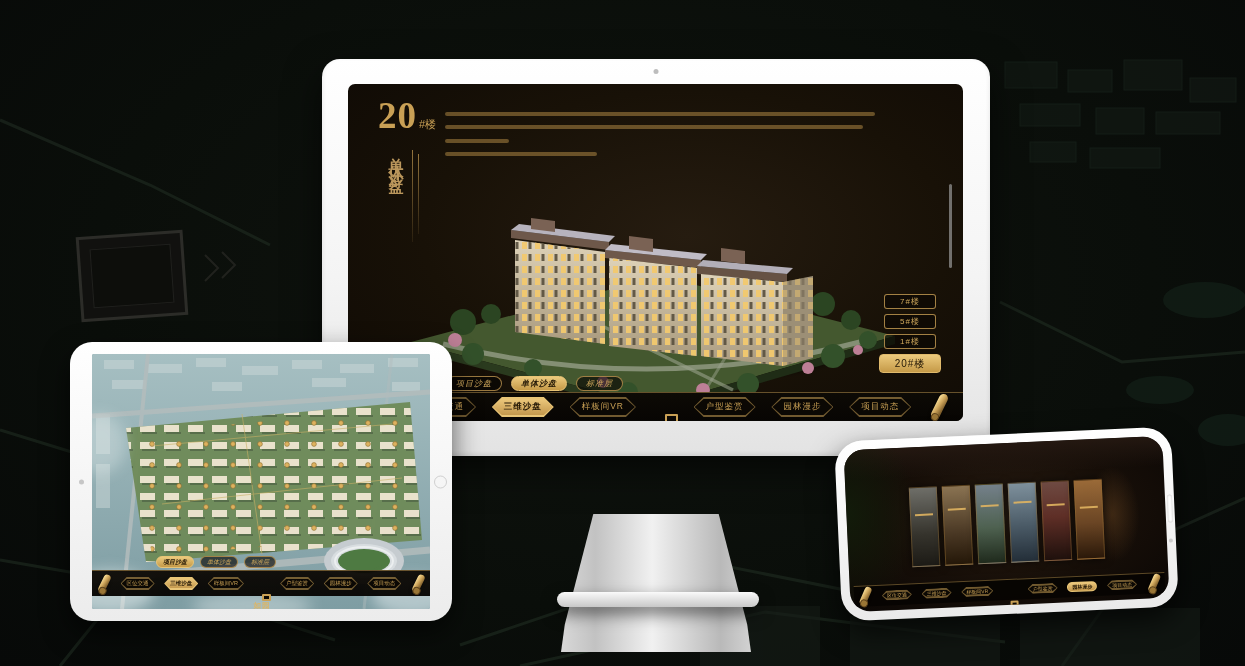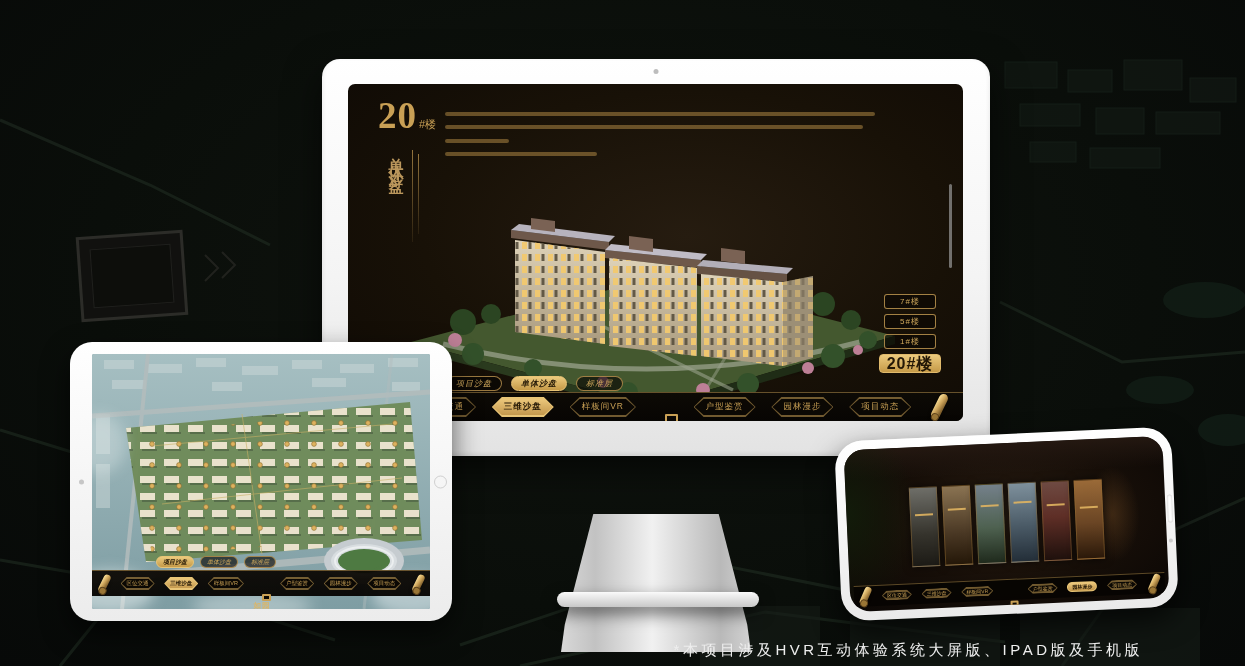--- a/index.html
+++ b/index.html
@@ -77,21 +77,21 @@
   .sl1{left:64px;top:66px;height:92px;}
   .sl2{left:70px;top:70px;height:80px;}
   .desc-line{position:absolute;left:97px;height:4px;border-radius:2px;background:rgba(186,144,72,.5);}
   .dl1{top:28px;width:430px;} .dl2{top:41px;width:418px;} .dl3{top:55px;width:64px;} .dl4{top:68px;width:152px;}
 
   .building-svg{position:absolute;left:55px;top:60px;width:500px;height:260px;}
 
   .floor-btns{position:absolute;left:528px;top:210px;width:68px;display:flex;flex-direction:column;align-items:center;gap:5px;}
   .floor-btn{width:50px;height:13px;line-height:13px;text-align:center;font-size:8px;letter-spacing:1px;color:#cfa85c;
     border:1px solid rgba(190,150,80,.85);border-radius:3px;background:rgba(10,7,3,.6);}
-  .floor-btn.active{width:60px;height:17px;line-height:17px;font-size:16px;font-weight:700;color:#241806;
+  .floor-btn.active{width:60px;height:17px;line-height:17px;font-size:10px;font-weight:400;color:#241806;
     background:linear-gradient(180deg,#ecca7d,#c59a48);border-color:#e0ba6c;border-radius:4px;}
   .m-scrollbar{position:absolute;right:11px;top:100px;width:3px;height:84px;background:#909090;opacity:.75;border-radius:2px;}
 
   .m-tabs{position:absolute;left:98px;top:292px;display:flex;gap:9px;}
   .nav-bar{position:absolute;left:0;right:0;bottom:0;height:28px;
     background:linear-gradient(180deg,#0d0a05,#070503);border-top:1px solid rgba(198,158,84,.5);
     display:flex;align-items:center;justify-content:space-between;padding:0 14px 0 66px;}
 
   
   .tablet{position:absolute;left:70px;top:342px;width:382px;height:279px;border-radius:22px;
@@ -467,14 +467,13 @@
           </span>
         <span class="scrollend p">
             <span class="roll"></span>
           </span>
       </div>
     </div>
     <div class="phone-btn"></div>
     <div class="phone-cam"></div>
   </div>
 
-  <div class="footnote">*本项目涉及HVR互动体验系统大屏版、IPAD版及手机版</div>
 </div>
 
 </body></html>

